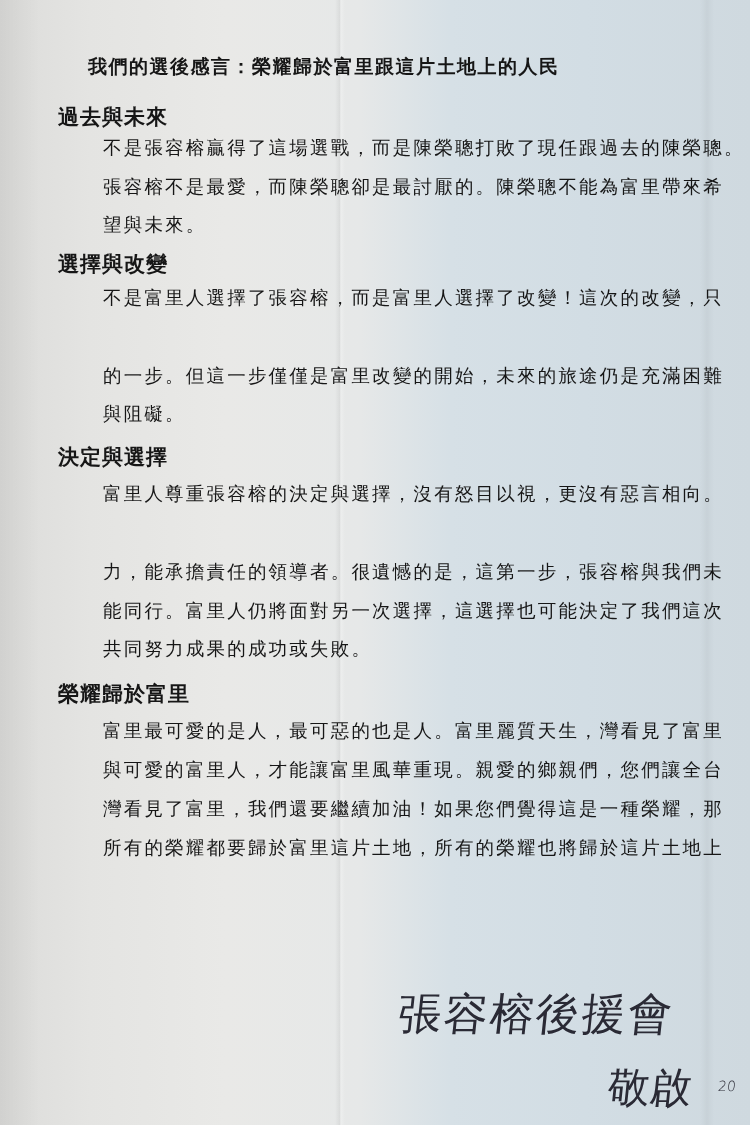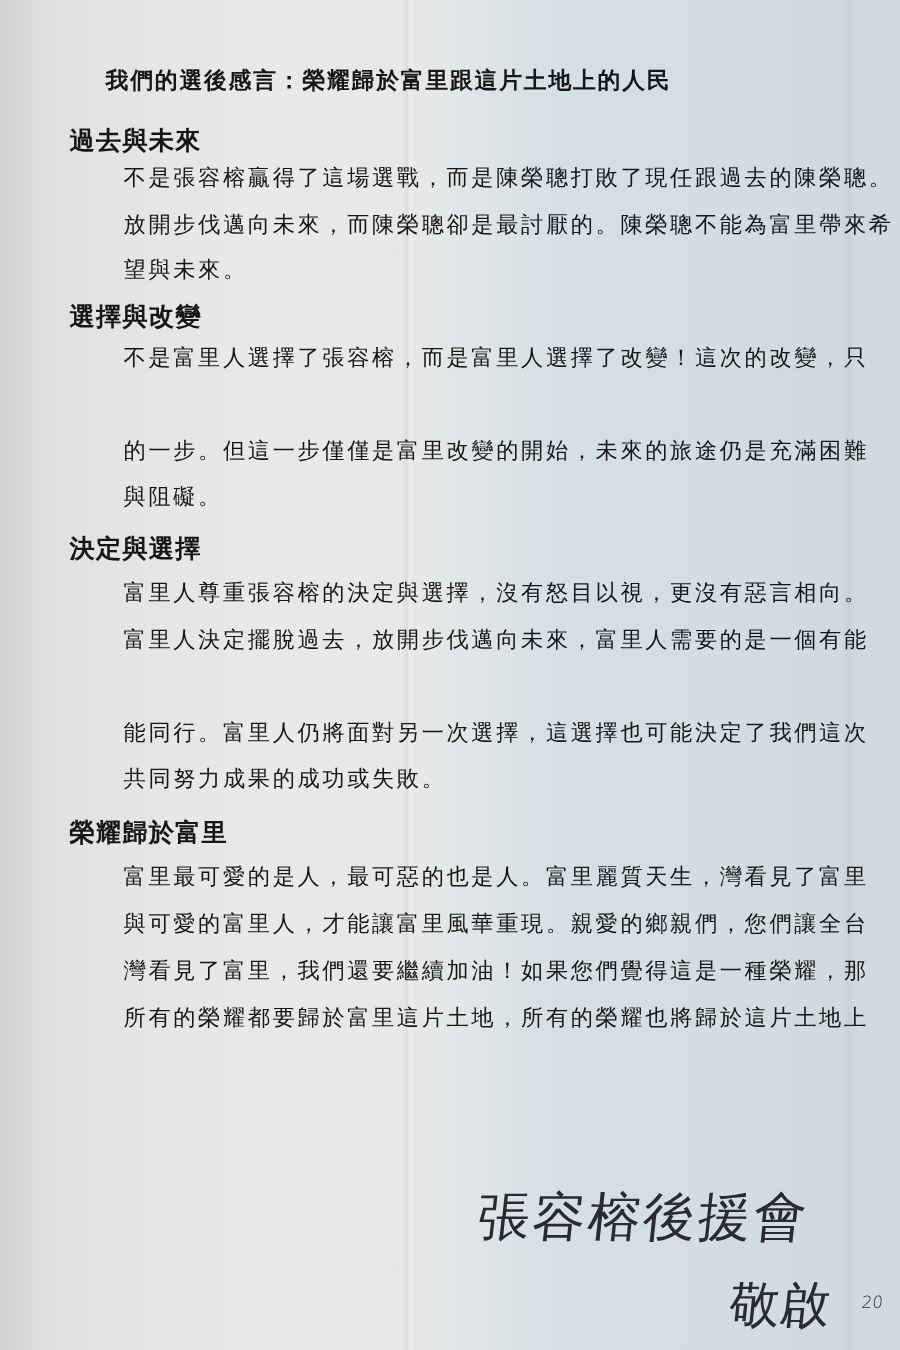--- a/index.html
+++ b/index.html
@@ -76,31 +76,31 @@
 
 <div class="paper">
   <div class="shade-left"></div>
   <div class="fold-v"></div>
   <div class="fold-v2"></div>
 
   <div class="title">我們的選後感言：榮耀歸於富里跟這片土地上的人民</div>
 
   <div class="section-heading" style="top:103px">過去與未來</div>
   <div class="para-line" style="top:135px">不是張容榕贏得了這場選戰，而是陳榮聰打敗了現任跟過去的陳榮聰。</div>
-  <div class="para-line" style="top:174px">放開步伐邁向未來，而陳榮聰卻是最討厭的。陳榮聰不能為富里帶來希</div>
+  <div class="para-line" style="top:174px">張容榕不是最愛，而陳榮聰卻是最討厭的。陳榮聰不能為富里帶來希</div>
   <div class="para-line" style="top:212px">望與未來。</div>
 
   <div class="section-heading" style="top:250px">選擇與改變</div>
   <div class="para-line" style="top:285px">不是富里人選擇了張容榕，而是富里人選擇了改變！這次的改變，只</div>
   <div class="para-line" style="top:363px">的一步。但這一步僅僅是富里改變的開始，未來的旅途仍是充滿困難</div>
   <div class="para-line" style="top:401px">與阻礙。</div>
 
   <div class="section-heading" style="top:443px">決定與選擇</div>
   <div class="para-line" style="top:481px">富里人尊重張容榕的決定與選擇，沒有怒目以視，更沒有惡言相向。</div>
-  <div class="para-line" style="top:520px">富里人決定擺脫過去，放開步伐邁向未來，富里人需要的是一個有能</div>
+  <div class="para-line" style="top:559px">力，能承擔責任的領導者。很遺憾的是，這第一步，張容榕與我們未</div>
   <div class="para-line" style="top:598px">能同行。富里人仍將面對另一次選擇，這選擇也可能決定了我們這次</div>
   <div class="para-line" style="top:636px">共同努力成果的成功或失敗。</div>
 
   <div class="section-heading" style="top:680px">榮耀歸於富里</div>
   <div class="para-line" style="top:718px">富里最可愛的是人，最可惡的也是人。富里麗質天生，灣看見了富里</div>
   <div class="para-line" style="top:757px">與可愛的富里人，才能讓富里風華重現。親愛的鄉親們，您們讓全台</div>
   <div class="para-line" style="top:796px">灣看見了富里，我們還要繼續加油！如果您們覺得這是一種榮耀，那</div>
   <div class="para-line" style="top:835px">所有的榮耀都要歸於富里這片土地，所有的榮耀也將歸於這片土地上</div>
 
   <div class="signature sig-org">張容榕後援會</div>

